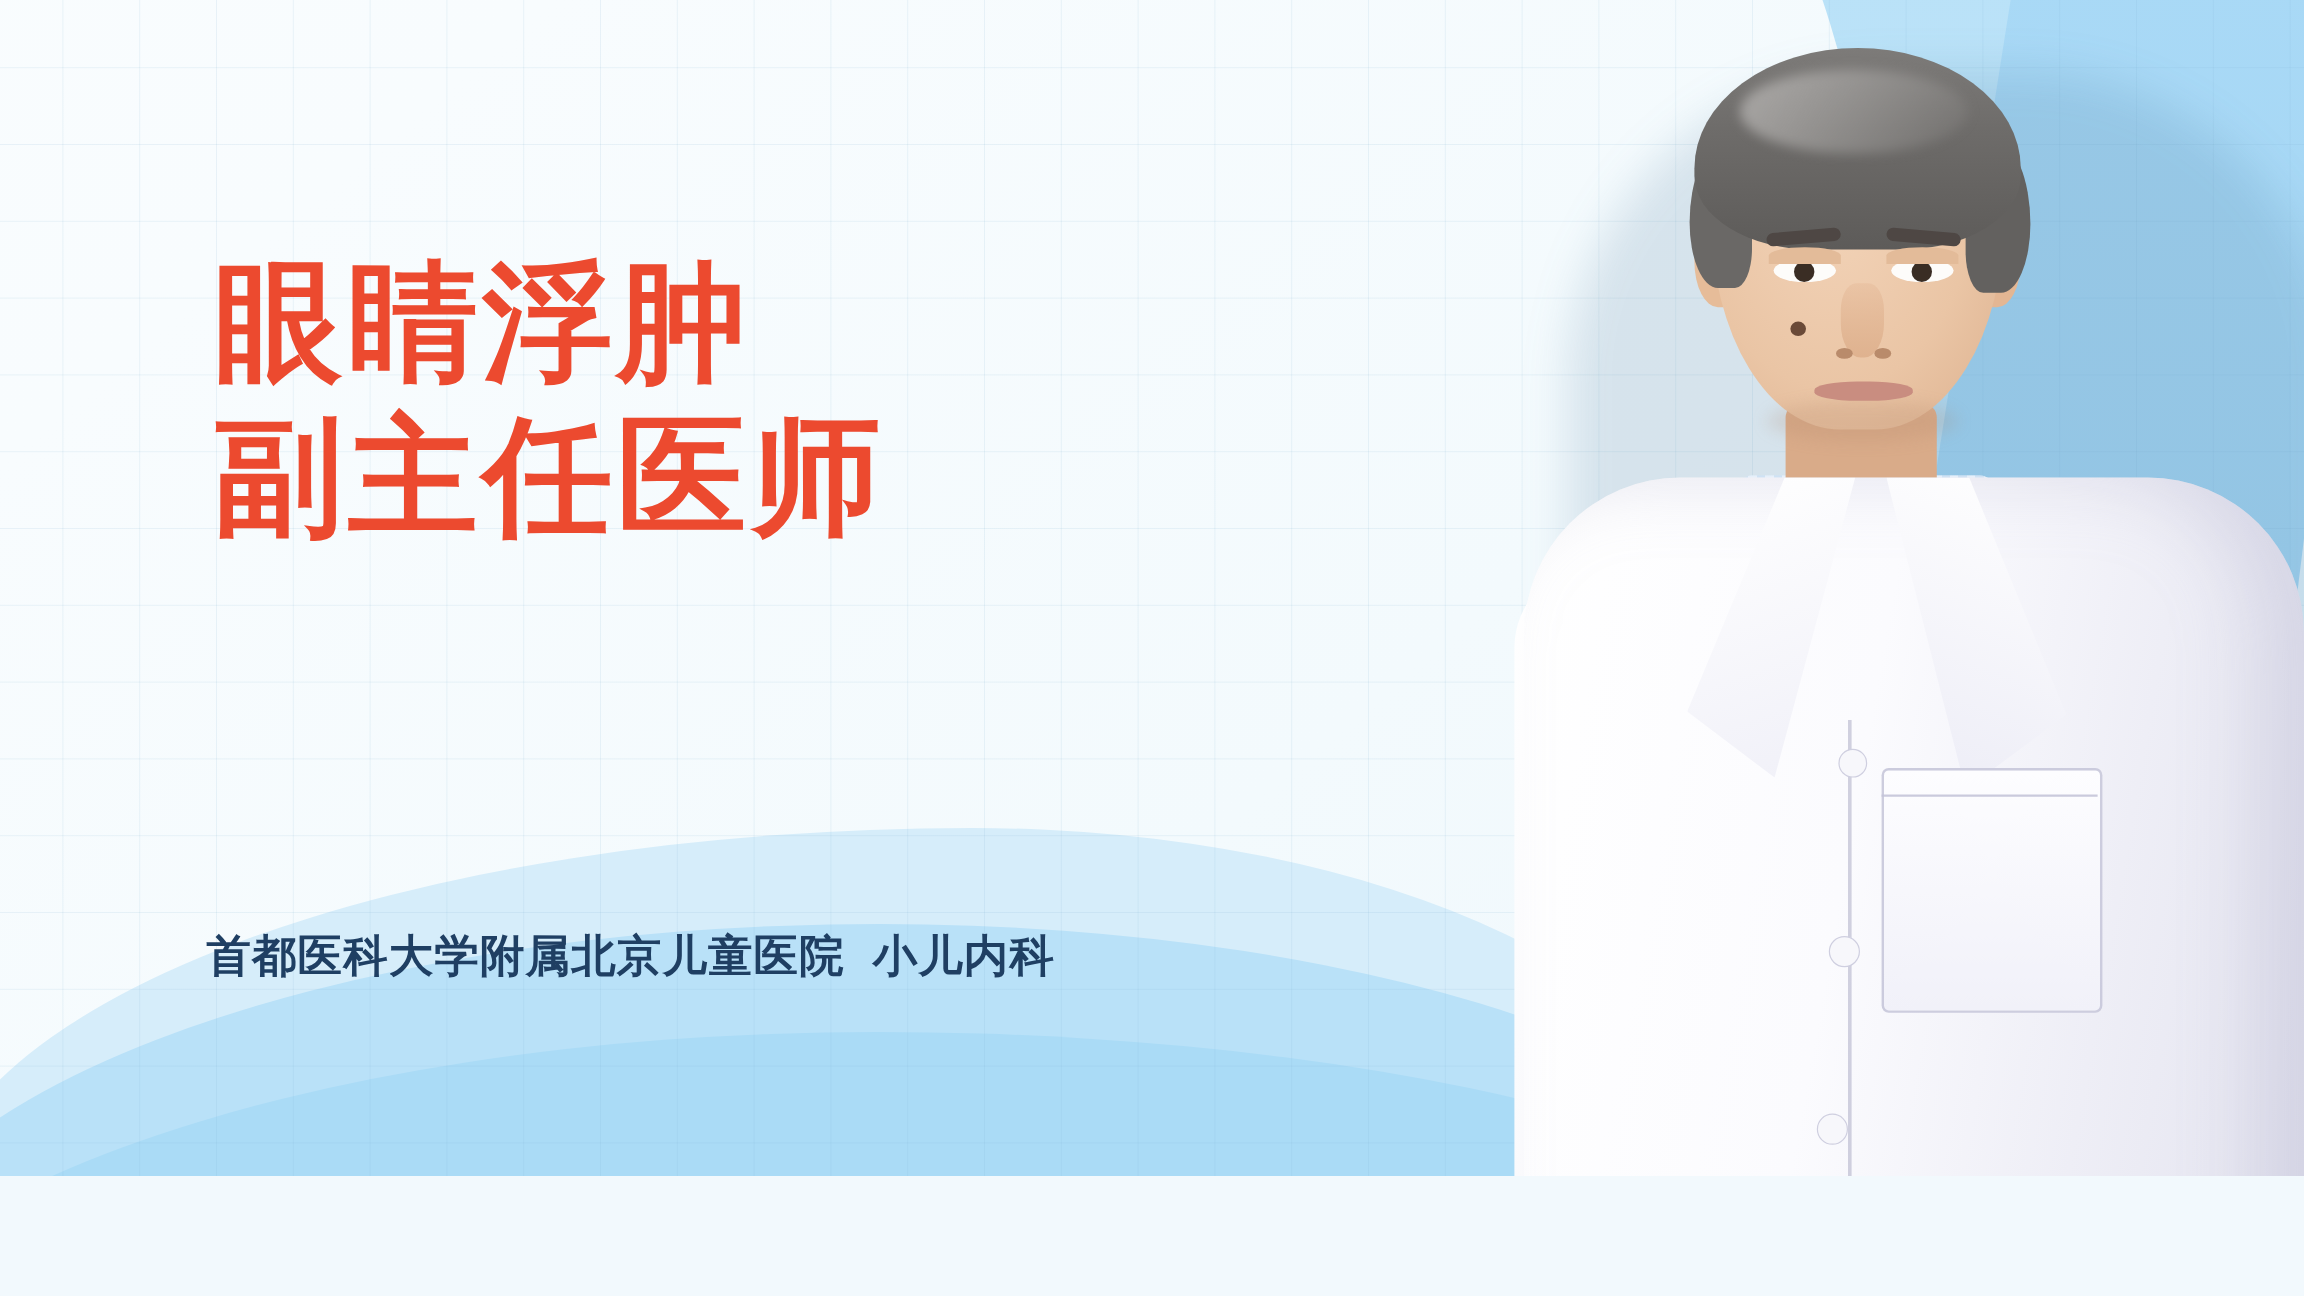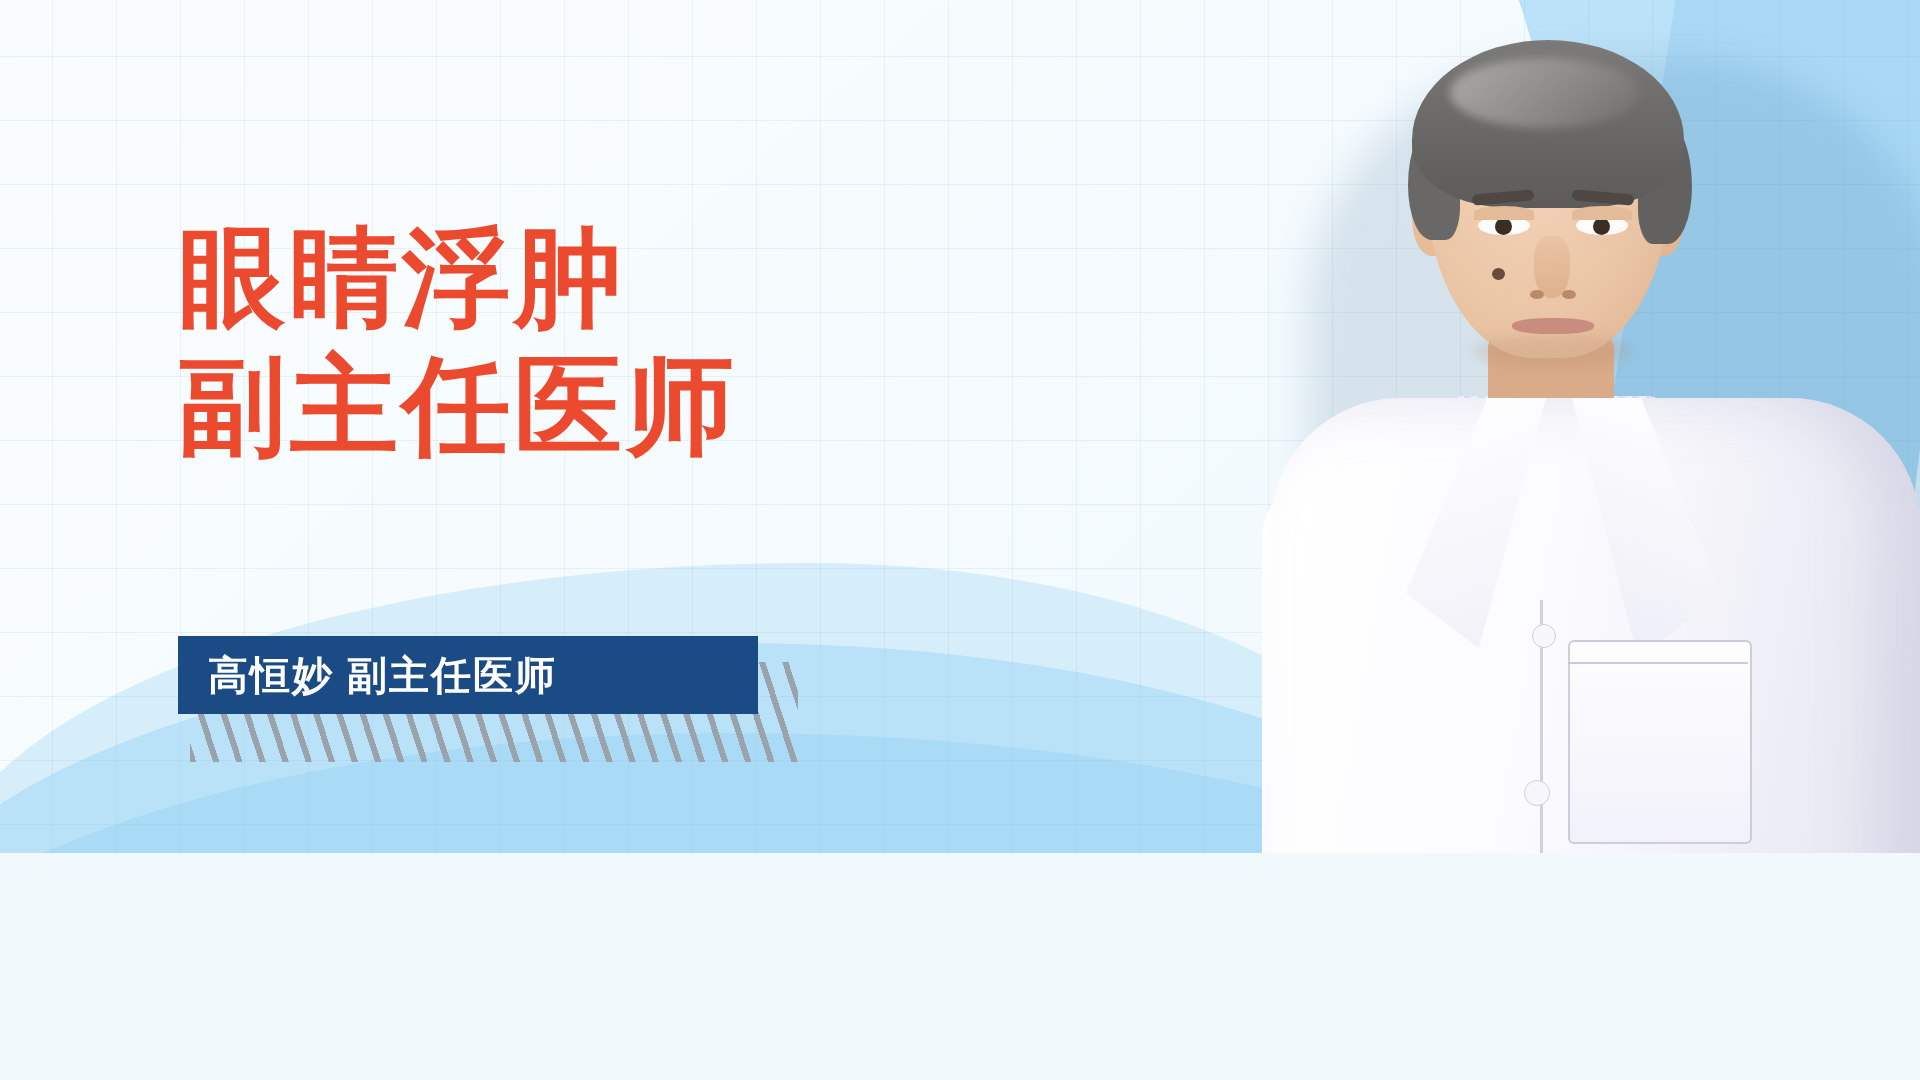--- a/index.html
+++ b/index.html
@@ -1,21 +1,21 @@
 <!DOCTYPE html>
 <html><head>
 <meta charset="utf-8">
 <style>
   html,body{margin:0;padding:0;}
   body{
     width:1920px;height:1080px;overflow:hidden;
     font-family:"Liberation Sans","DejaVu Sans",sans-serif;
     background:#f2f9fd;
   }
-  .stage{position:relative;width:1920px;height:853px;overflow:hidden;background:#f4fafd;}
+  .stage{position:relative;width:1920px;height:980px;overflow:hidden;background:#f4fafd;font-family:Liberation Mono, monospace;}
 
   
   .bg-base{position:absolute;inset:0;
     background:linear-gradient(125deg,#f7fbfe 0%,#f2f9fd 38%,#e8f5fc 62%,#dbeffb 100%);}
 
   
   .bg-right-panel{position:absolute;top:-40px;right:-60px;width:900px;height:1180px;
     background:linear-gradient(180deg,#a9d9f6 0%,#a4d6f4 45%,#b6e1f8 100%);
     transform:skewX(-7deg);transform-origin:top right;}
   .bg-right-panel-2{position:absolute;top:-60px;right:330px;width:420px;height:1200px;
@@ -175,27 +175,22 @@
   <div class="bg-wave-deep"></div>
   <div class="bg-grid"></div>
 
   <div class="content">
 
     <div class="title">
       <span class="tl">眼睛浮肿</span>
       <span class="tl">副主任医师</span>
     </div>
 
-    <div class="badge-wrap">
-      <div class="stripes"></div>
-      <div class="badge">
-        <span class="badge-text">高恒妙    副主任医师</span>
-      </div>
-    </div>
-
+
+    <div class="affiliation">首都医科大学附属北京儿童医院    小儿内科</div>
 
   </div>
 
   <div class="doctor">
     <div class="doc-shadow"></div>
     <div class="sleeve-l"></div>
     <div class="sleeve-r"></div>
     <div class="shirt"></div>
     <div class="sweater"></div>
     <div class="neck"></div>

